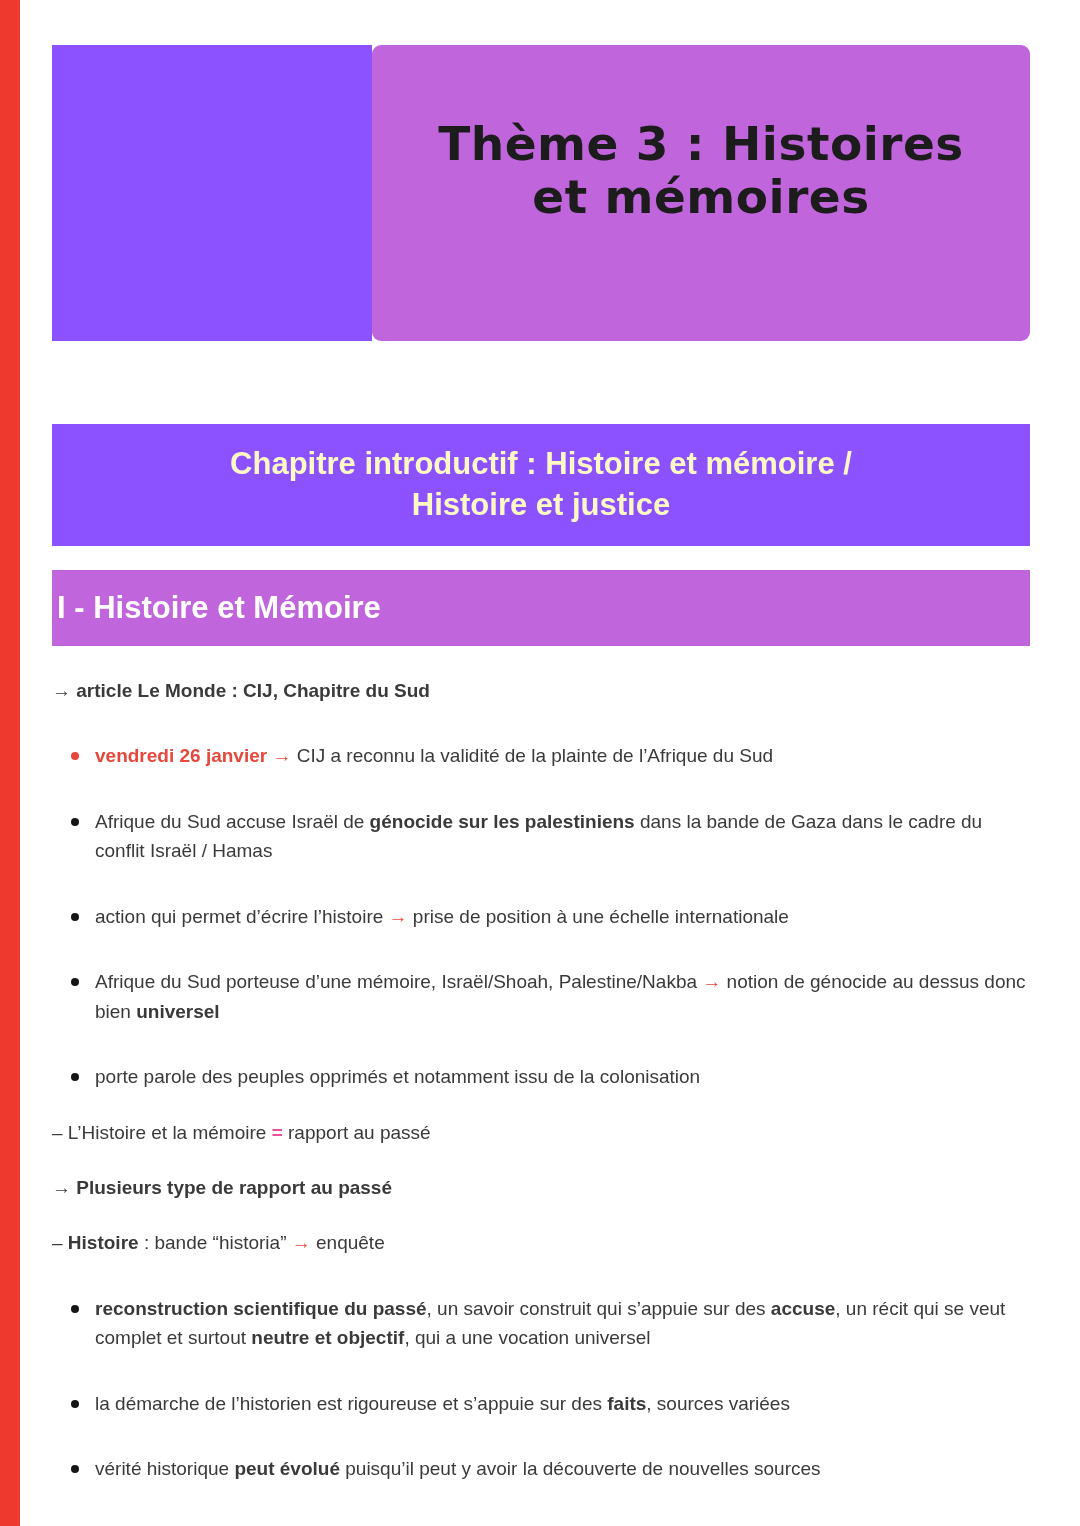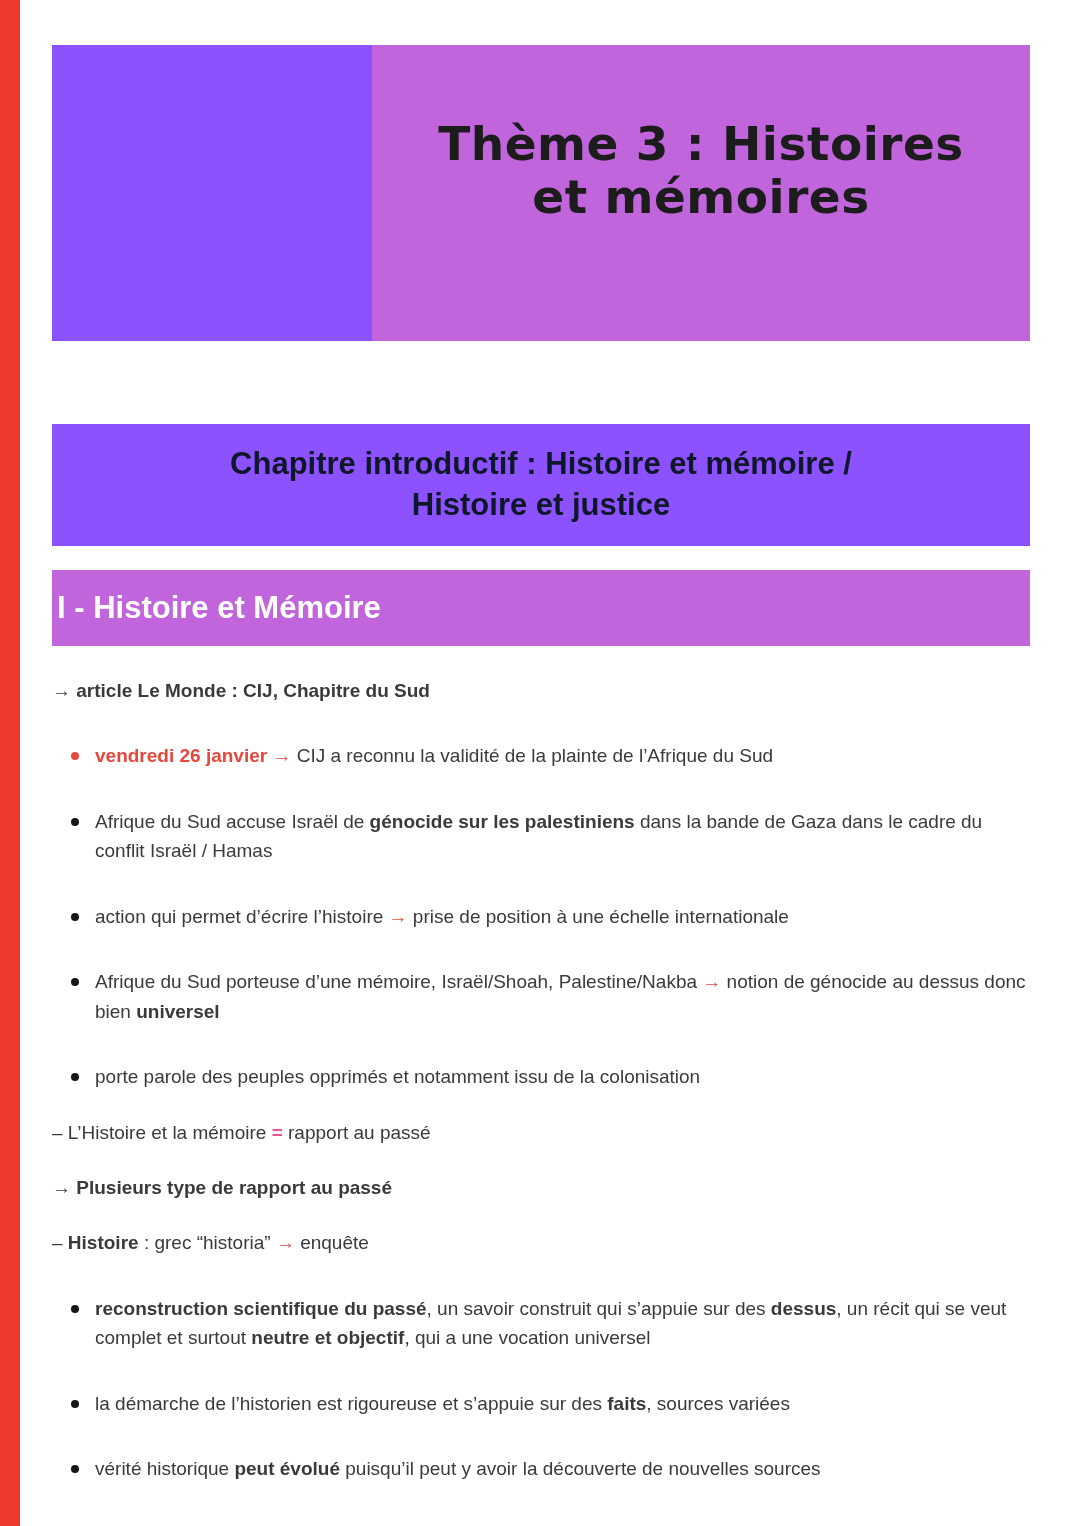--- a/index.html
+++ b/index.html
@@ -15,28 +15,28 @@
   html,body{margin:0;padding:0;}
   body{
     width:1080px;height:1526px;position:relative;background:#ffffff;
     font-family:"Liberation Sans",sans-serif;color:var(--text);
     overflow:hidden;
   }
   .red-stripe{position:absolute;left:0;top:0;width:20px;height:1526px;background:var(--stripe);}
   .header{position:absolute;left:52px;top:45px;right:50px;height:296px;}
   .header-left-block{position:absolute;left:0;top:0;width:320px;height:100%;background:var(--purple);}
   .header-right-block{position:absolute;left:320px;top:0;right:0;height:100%;background:var(--orchid);
-    display:flex;flex-direction:column;align-items:center;padding-top:72px;}
+    display:flex;flex-direction:column;align-items:center;padding-top:72px;border-radius:9px;}
   .doc-title{
     font-family:"DejaVu Sans",sans-serif;font-weight:800;color:var(--title);
     font-size:47px;line-height:1.13;letter-spacing:0.5px;text-align:center;
   }
   .chapter-banner{position:absolute;left:52px;top:424px;right:50px;height:122px;background:var(--purple);
     display:flex;flex-direction:column;align-items:center;justify-content:center;}
-  .chapter-banner .line{color:#0f172a;font-weight:700;font-size:31px;line-height:1.32;text-align:center;}
+  .chapter-banner .line{color:#fef9c3;font-weight:700;font-size:31px;line-height:1.32;text-align:center;}
   .section-banner{position:absolute;left:52px;top:570px;right:50px;height:76px;background:var(--orchid);
     display:flex;align-items:center;padding-left:5px;}
   .section-banner .line{color:#fff;font-weight:700;font-size:31px;}
   .body-content{position:absolute;left:52px;top:676px;right:50px;}
   .para{margin:0 0 26px 0;font-size:19px;line-height:1.55;color:var(--text);}
   .para.mb-sm{margin-bottom:17px;}
   .bullet-list{list-style:none;margin:0 0 26px 0;padding:0 0 0 43px;}
   .bullet-item{position:relative;font-size:19px;line-height:1.55;color:var(--text);margin-bottom:2px;margin-top:36px;}
   .dot{position:absolute;left:-24px;top:11px;width:8px;height:8px;border-radius:50%;}
   .dot-dark{background:#161616;}
@@ -73,21 +73,21 @@
     <p class="para mb-sm"><span class="b">→ </span><span class="b">article Le Monde : CIJ, Chapitre du Sud</span></p>
     <ul class="bullet-list">
       <li class="bullet-item"><span class="dot dot-red"></span><span class="b c-red">vendredi 26 janvier</span><span class="b c-red"> → </span><span>CIJ a reconnu la validité de la plainte de l’Afrique du Sud</span></li>
       <li class="bullet-item"><span class="dot dot-dark"></span><span>Afrique du Sud accuse Israël de </span><span class="b">génocide sur les palestiniens</span><span> dans la bande de Gaza dans le cadre du conflit Israël / Hamas</span></li>
       <li class="bullet-item"><span class="dot dot-dark"></span><span>action qui permet d’écrire l’histoire </span><span class="b c-red">→</span><span> prise de position à une échelle internationale</span></li>
       <li class="bullet-item"><span class="dot dot-dark"></span><span>Afrique du Sud porteuse d’une mémoire, Israël/Shoah, Palestine/Nakba </span><span class="b c-red">→</span><span> notion de génocide au dessus donc bien </span><span class="b">universel</span></li>
       <li class="bullet-item"><span class="dot dot-dark"></span><span>porte parole des peuples opprimés et notamment issu de la colonisation</span></li>
     </ul>
     <p class="para "><span>– L’Histoire et la mémoire </span><span class="b c-pink">=</span><span> rapport au passé</span></p>
     <p class="para "><span class="b">→  </span><span class="b">Plusieurs type de rapport au passé</span></p>
-    <p class="para "><span>– </span><span class="b">Histoire</span><span> : grec “historia” </span><span class="b c-red">→</span><span> enquête</span></p>
+    <p class="para "><span>– </span><span class="b">Histoire</span><span> : bande “historia” </span><span class="b c-red">→</span><span> enquête</span></p>
     <ul class="bullet-list">
-      <li class="bullet-item"><span class="dot dot-dark"></span><span class="b">reconstruction scientifique du passé</span><span>, un savoir construit qui s’appuie sur des </span><span class="b">dessus</span><span>, un récit qui se veut complet et surtout </span><span class="b">neutre et objectif</span><span>, qui a une vocation universel</span></li>
+      <li class="bullet-item"><span class="dot dot-dark"></span><span class="b">reconstruction scientifique du passé</span><span>, un savoir construit qui s’appuie sur des </span><span class="b">accuse</span><span>, un récit qui se veut complet et surtout </span><span class="b">neutre et objectif</span><span>, qui a une vocation universel</span></li>
       <li class="bullet-item"><span class="dot dot-dark"></span><span>la démarche de l’historien est rigoureuse et s’appuie sur des </span><span class="b">faits</span><span>, sources variées</span></li>
       <li class="bullet-item"><span class="dot dot-dark"></span><span>vérité historique </span><span class="b">peut évolué</span><span> puisqu’il peut y avoir la découverte de nouvelles sources</span></li>
       <li class="bullet-item"><span class="dot dot-dark"></span><span>histoire reste en débat</span></li>
     </ul>
     <p class="para "><span>– </span><span class="b">Mémoire</span><span> :</span></p>
   </div>
 
 </body></html>

